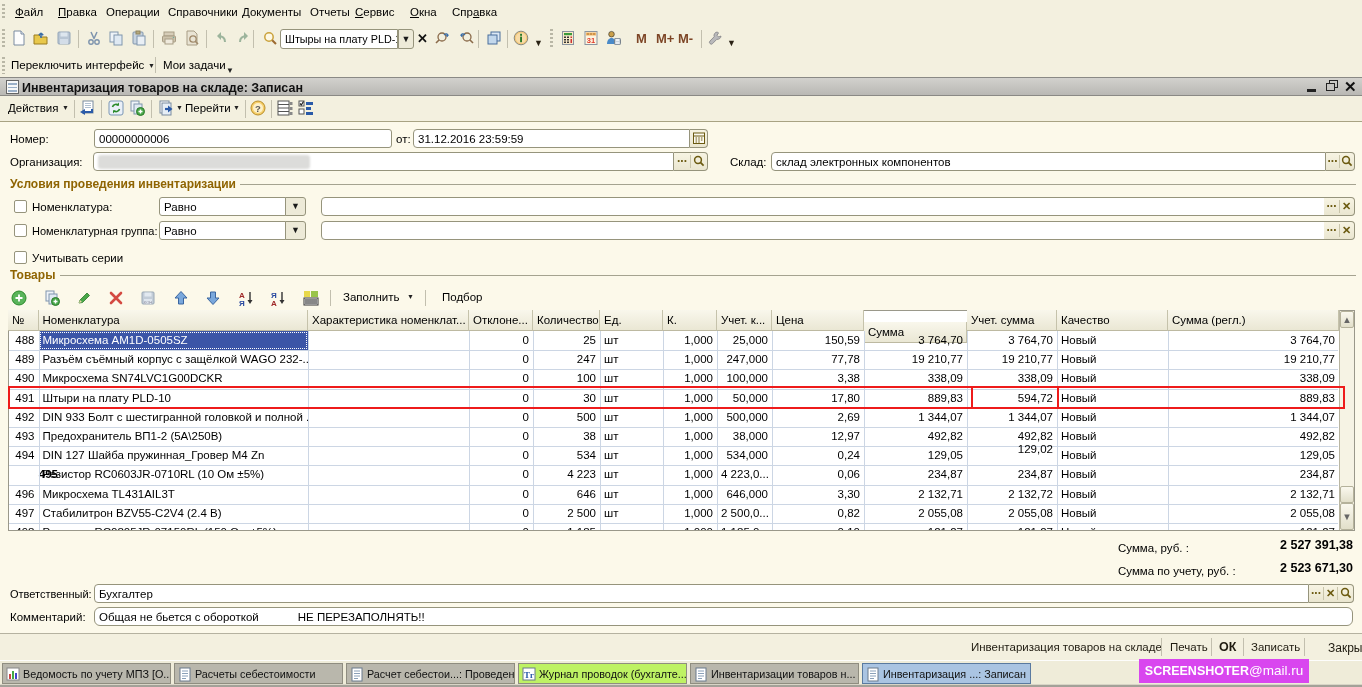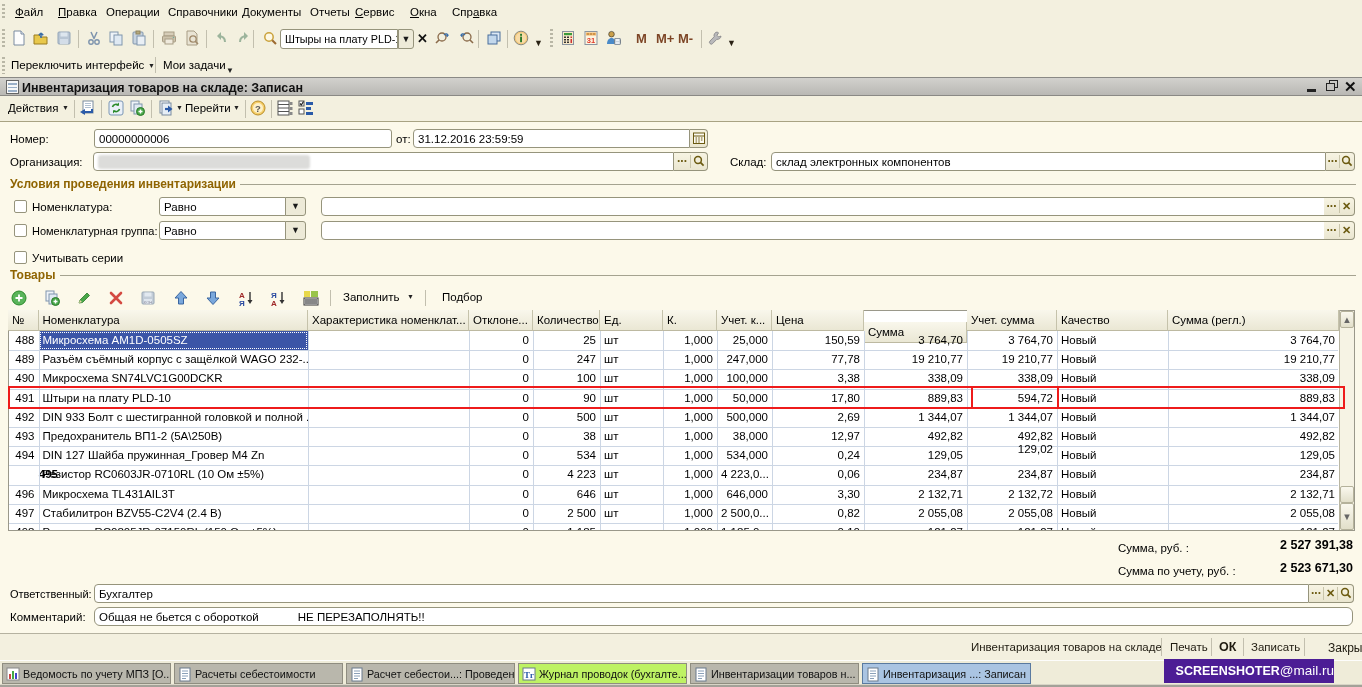--- a/index.html
+++ b/index.html
@@ -405,21 +405,21 @@
 <div class="td" style="left:772px;top:369.4px;width:92px;height:19.2px;text-align:right;">3,38</div>
 <div class="td" style="left:864px;top:369.4px;width:103px;height:19.2px;text-align:right;">338,09</div>
 <div class="td" style="left:967px;top:369.4px;width:90px;height:19.2px;text-align:right;">338,09</div>
 <div class="td" style="left:1057px;top:369.4px;width:111px;height:19.2px;">Новый</div>
 <div class="td" style="left:1168px;top:369.4px;width:171px;height:19.2px;text-align:right;">338,09</div>
 <div class="abs" style="left:9px;top:388.6px;width:1329px;height:1px;background:#ccd6e4;"></div>
 <div class="td" style="left:9px;top:388.6px;width:29.5px;height:19.2px;text-align:right;">491</div>
 <div class="td" style="left:38.5px;top:388.6px;width:269.5px;height:19.2px;">Штыри на плату PLD-10</div>
 <div class="td" style="left:308px;top:388.6px;width:161px;height:19.2px;"></div>
 <div class="td" style="left:469px;top:388.6px;width:64px;height:19.2px;text-align:right;">0</div>
-<div class="td" style="left:533px;top:388.6px;width:67px;height:19.2px;text-align:right;">90</div>
+<div class="td" style="left:533px;top:388.6px;width:67px;height:19.2px;text-align:right;">30</div>
 <div class="td" style="left:600px;top:388.6px;width:63px;height:19.2px;">шт</div>
 <div class="td" style="left:663px;top:388.6px;width:54px;height:19.2px;text-align:right;">1,000</div>
 <div class="td" style="left:717px;top:388.6px;width:55px;height:19.2px;text-align:right;">50,000</div>
 <div class="td" style="left:772px;top:388.6px;width:92px;height:19.2px;text-align:right;">17,80</div>
 <div class="td" style="left:864px;top:388.6px;width:103px;height:19.2px;text-align:right;">889,83</div>
 <div class="td" style="left:967px;top:388.6px;width:90px;height:19.2px;text-align:right;">594,72</div>
 <div class="td" style="left:1057px;top:388.6px;width:111px;height:19.2px;">Новый</div>
 <div class="td" style="left:1168px;top:388.6px;width:171px;height:19.2px;text-align:right;">889,83</div>
 <div class="abs" style="left:9px;top:407.8px;width:1329px;height:1px;background:#ccd6e4;"></div>
 <div class="td" style="left:9px;top:407.8px;width:29.5px;height:19.2px;text-align:right;">492</div>
@@ -592,15 +592,15 @@
             <path d="M4 4h6M4 6.5h6M4 9h6M4 11.5h4" stroke="#8aa0b8" stroke-width="1"></path>
           </svg></span><span style="display:inline-block;vertical-align:top;margin-top:4px;font-size:10.8px;color:#111;">Инвентаризации товаров н...</span></div>
 <div class="abs" style="left:862px;top:663px;width:169px;height:21px;background:#aac4e2;border:1px solid #5a7aa0;box-sizing:border-box;overflow:hidden;white-space:nowrap;"><span style="display:inline-block;vertical-align:top;margin:3px 3px 0 3px;"><svg width="14" height="15" viewBox="0 0 14 15" xmlns="http://www.w3.org/2000/svg">
             <rect x="2" y="1" width="10" height="13" fill="#fff" stroke="#6a7a8c"></rect>
             <path d="M4 4h6M4 6.5h6M4 9h6M4 11.5h4" stroke="#8aa0b8" stroke-width="1"></path>
           </svg></span><span style="display:inline-block;vertical-align:top;margin-top:4px;font-size:10.8px;color:#111;">Инвентаризация ...: Записан</span></div>
 </div>
 <div class="abs" style="left:0;top:684px;width:1362px;height:1px;background:#d8d5c6;"></div>
 <div class="abs" style="left:0;top:685px;width:1362px;height:2px;background:#a3a198;"></div>
 
-<div class="abs" style="left:1164px;top:659px;width:170px;height:24px;background:#4c1d95;color:#fff;text-align:right;line-height:24px;font-size:12.5px;"><b>SCREENSHOTER</b><span style="font-size:13.5px;">@mail.ru</span></div>
+<div class="abs" style="left:1139px;top:659px;width:170px;height:24px;background:#d946ef;color:#fff;text-align:center;line-height:24px;font-size:12.5px;"><b>SCREENSHOTER</b><span style="font-size:13.5px;">@mail.ru</span></div>
 
 </div>
 
 </body></html>

